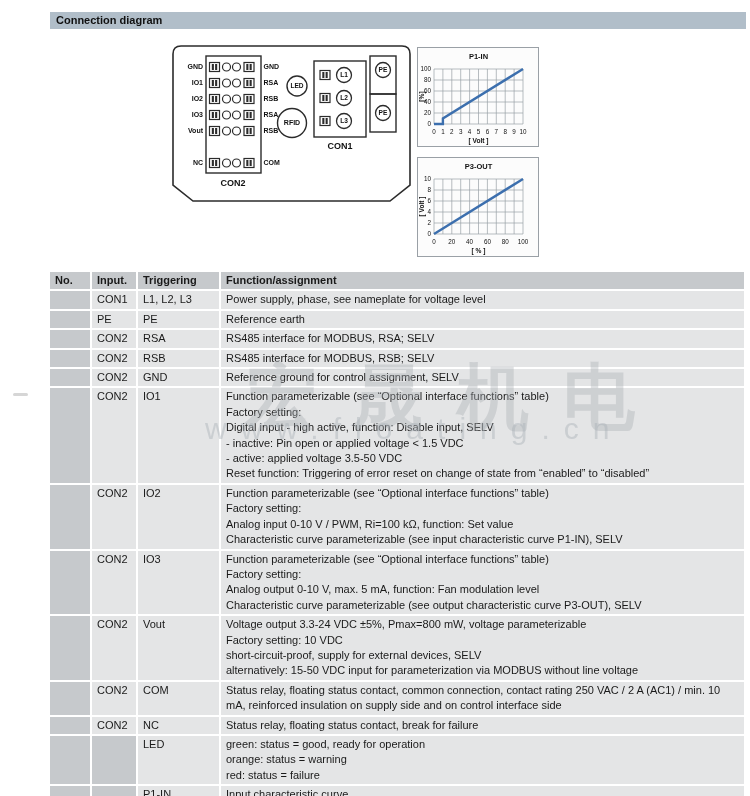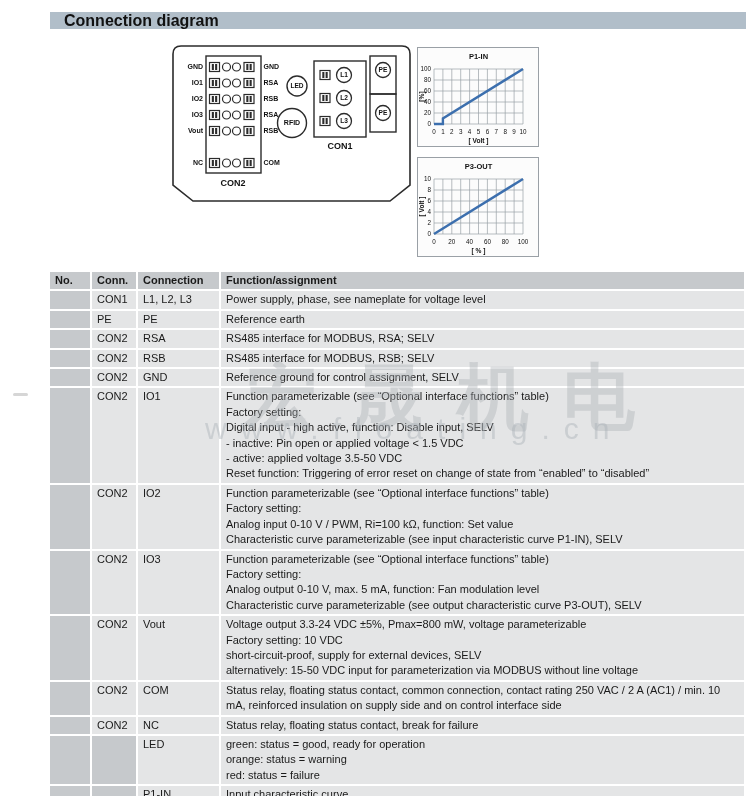--- a/index.html
+++ b/index.html
@@ -3,22 +3,22 @@
 <meta charset="utf-8">
 <style>
   html,body{margin:0;padding:0;}
   body{
     width:750px;height:796px;position:relative;background:#ffffff;
     font-family:"Liberation Sans","DejaVu Sans",sans-serif;color:#1a1a1a;overflow:hidden;
   }
   
   .title-bar{
     position:absolute;left:50px;top:12px;width:696px;height:17px;
-    background:#b1bec9;font-size:16px;font-weight:bold;line-height:17px;
-    padding-left:14px;box-sizing:border-box;color:#111;
+    background:#b1bec9;font-size:11px;font-weight:bold;line-height:17px;
+    padding-left:6px;box-sizing:border-box;color:#111;
   }
   
   .diagram-wrap{position:absolute;left:172px;top:45px;width:240px;height:158px;}
   .diagram-wrap svg text{font-family:"Liberation Sans","DejaVu Sans",sans-serif;}
   
   .chart-panel{position:absolute;width:122px;height:100px;border:1px solid #9aa0a6;background:#fcfcfc;box-sizing:border-box;}
   #chart-p1in{left:417px;top:47px;}
   #chart-p3out{left:417px;top:157px;}
   .chart-panel svg{display:block;width:120px;height:98px;}
   .chart-panel svg text{font-family:"Liberation Sans","DejaVu Sans",sans-serif;}
@@ -245,22 +245,22 @@
 <table class="conn-table" id="conn-table">
   <colgroup>
     <col style="width:40px">
       <col style="width:44px">
       <col style="width:81px">
       <col>
   </colgroup>
   <thead>
     <tr>
       <th class="col-no">No.</th>
-      <th class="col-conn">Conn.</th>
-      <th class="col-desig">Connection</th>
+      <th class="col-conn">Input.</th>
+      <th class="col-desig">Triggering</th>
       <th class="col-func">Function/assignment</th>
     </tr>
   </thead>
   <tbody id="table-body">
       <tr>
         <td class="col-no shade"></td>
         <td class="col-conn lite">CON1</td>
         <td class="col-desig lite">L1, L2, L3</td>
         <td class="col-func lite">Power supply, phase, see nameplate for voltage level</td>
       </tr>

